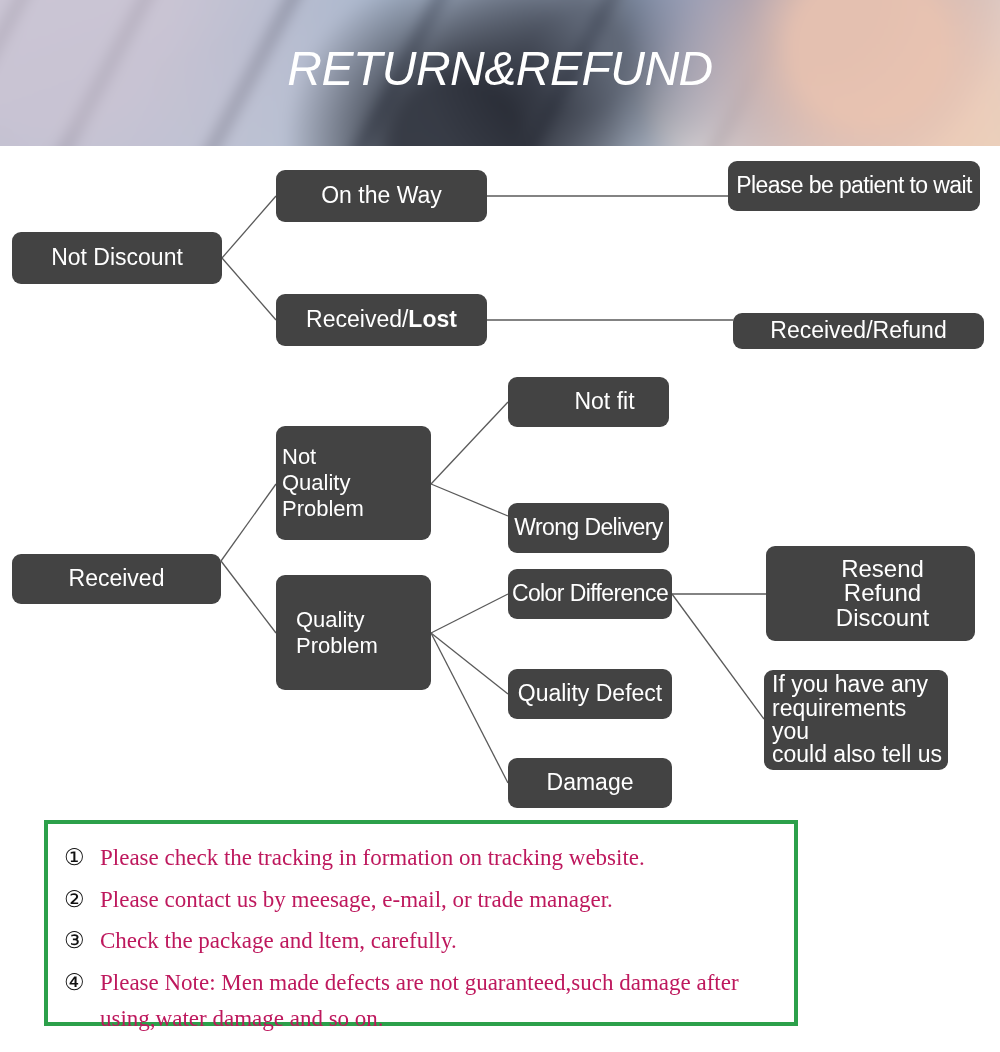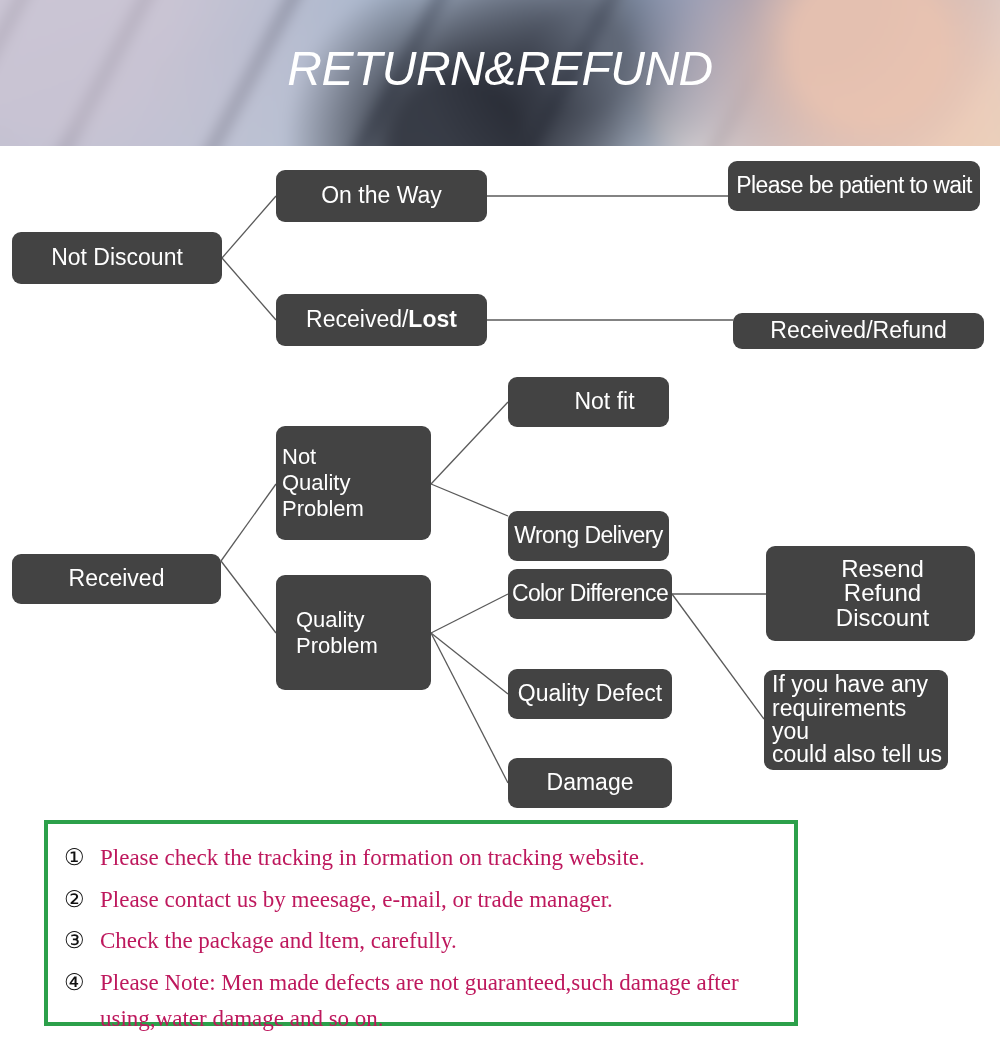--- a/index.html
+++ b/index.html
@@ -195,21 +195,21 @@
 
     <div class="node n-left" style="left:276px; top:429px; width:155px; height:115px; font-size:22px; padding-left:20px; white-space:pre-line;">
       <span>Quality
 Problem</span>
     </div>
 
     <div class="node n-center" style="left:508px; top:231px; width:161px; height:50px; font-size:23px;padding-left:32px;">
       <span>Not fit</span>
     </div>
 
-    <div class="node n-center cond" style="left:508px; top:365px; width:161px; height:50px; font-size:23px;">
+    <div class="node n-center cond" style="left:508px; top:357px; width:161px; height:50px; font-size:23px;">
       <span>Wrong Delivery</span>
     </div>
 
     <div class="node n-center cond" style="left:508px; top:423px; width:164px; height:50px; font-size:23px;">
       <span>Color Difference</span>
     </div>
 
     <div class="node n-center" style="left:508px; top:523px; width:164px; height:50px; font-size:23px;">
       <span>Quality Defect</span>
     </div>

